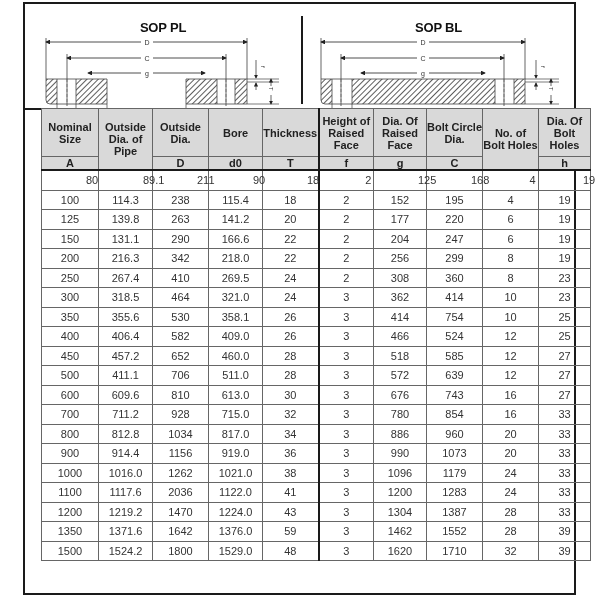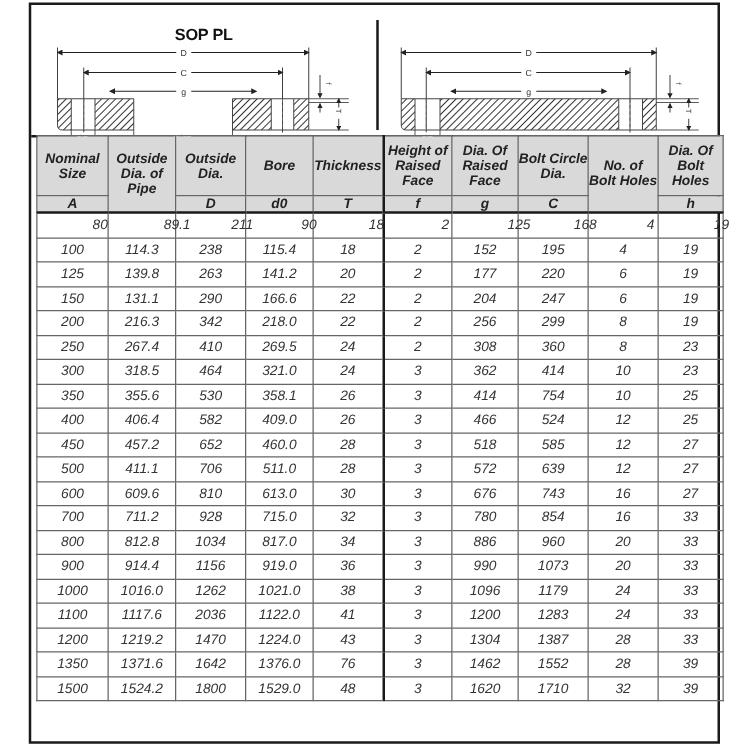--- a/index.html
+++ b/index.html
@@ -4,21 +4,21 @@
 <style>
   html, body { margin:0; padding:0; background:#ffffff; }
   body { width:600px; height:600px; position:relative; overflow:hidden; font-family:"Liberation Sans", sans-serif; color:#222; }
   .sheet { position:absolute; left:23px; top:2px; width:553px; height:593px; border:2px solid #1a1a1a; box-sizing:border-box; background:#fff; }
   .diagrams { position:absolute; left:0; top:0; width:549px; height:104px; border-bottom:2px solid #1a1a1a; }
   .diagram { position:absolute; top:12px; height:88px; }
   .diagram.pl { left:0; width:276px; border-right:2px solid #1a1a1a; }
   .diagram.bl { left:278px; width:271px; }
   .diagram .title { position:absolute; top:4px; left:0; right:0; text-align:center; font-size:13px; font-weight:bold; color:#111; letter-spacing:-0.2px; }
   .diagram svg { position:absolute; left:0; top:0; }
-  table { position:absolute; left:4px; top:104px; border-collapse:collapse; width:549px; table-layout:fixed;font-style:italic; }
+  table { position:absolute; left:16px; top:104px; border-collapse:collapse; width:549px; table-layout:fixed; }
   th, td { border:1px solid #666; text-align:center; padding:0; font-size:11px; line-height:12px; }
   th { background:#d9d9d9; font-weight:bold; color:#222; font-size:11px; }
   th.top { height:47px; vertical-align:middle; }
   th.sym { height:12px; font-size:11px; }
   td { height:18.5px; color:#333; }
   .b-left { border-left:2px solid #1a1a1a; }
   tr.hbar td { border-top:2px solid #1a1a1a;padding-left:44px; }
   .hatch { fill:url(#hatch); stroke:#444; stroke-width:0.8; }
 </style>
 </head>
@@ -89,20 +89,21 @@
 
         <line x1="82" y1="94" x2="161" y2="94" stroke="#222" stroke-width="0.7" marker-start="url(#arrs)" marker-end="url(#arr)"></line>
         <line x1="82" y1="88" x2="82" y2="97" stroke="#222" stroke-width="0.6"></line>
         <line x1="161" y1="88" x2="161" y2="97" stroke="#222" stroke-width="0.6"></line>
         <rect x="114" y="90" width="14" height="8" fill="#fff"></rect>
         <text x="121" y="97" font-size="7" text-anchor="middle" fill="#333" font-family="Liberation Sans, sans-serif">d0</text>
       </svg>
     </div>
 
     <div class="diagram bl">
+      <div class="title">SOP BL</div>
       <svg width="271" height="104">
         <defs>
           <pattern id="hatch2" width="4" height="4" patternUnits="userSpaceOnUse" patternTransform="rotate(45)">
             <rect width="4" height="4" fill="#fff"></rect>
             <line x1="0" y1="0" x2="0" y2="4" stroke="#333" stroke-width="1.6"></line>
           </pattern>
           <marker id="arr2" markerWidth="6" markerHeight="6" refX="5" refY="3" orient="auto">
               <path d="M0,0 L6,3 L0,6 z" fill="#222"></path>
             </marker>
           <marker id="arrs2" markerWidth="6" markerHeight="6" refX="1" refY="3" orient="auto">
@@ -401,21 +402,21 @@
           <td>1304</td>
           <td>1387</td>
           <td>28</td>
           <td>33</td>
         </tr>
         <tr>
           <td>1350</td>
           <td>1371.6</td>
           <td>1642</td>
           <td>1376.0</td>
-          <td>76</td>
+          <td>59</td>
           <td class="b-left">3</td>
           <td>1462</td>
           <td>1552</td>
           <td>28</td>
           <td>39</td>
         </tr>
         <tr>
           <td>1500</td>
           <td>1524.2</td>
           <td>1800</td>

